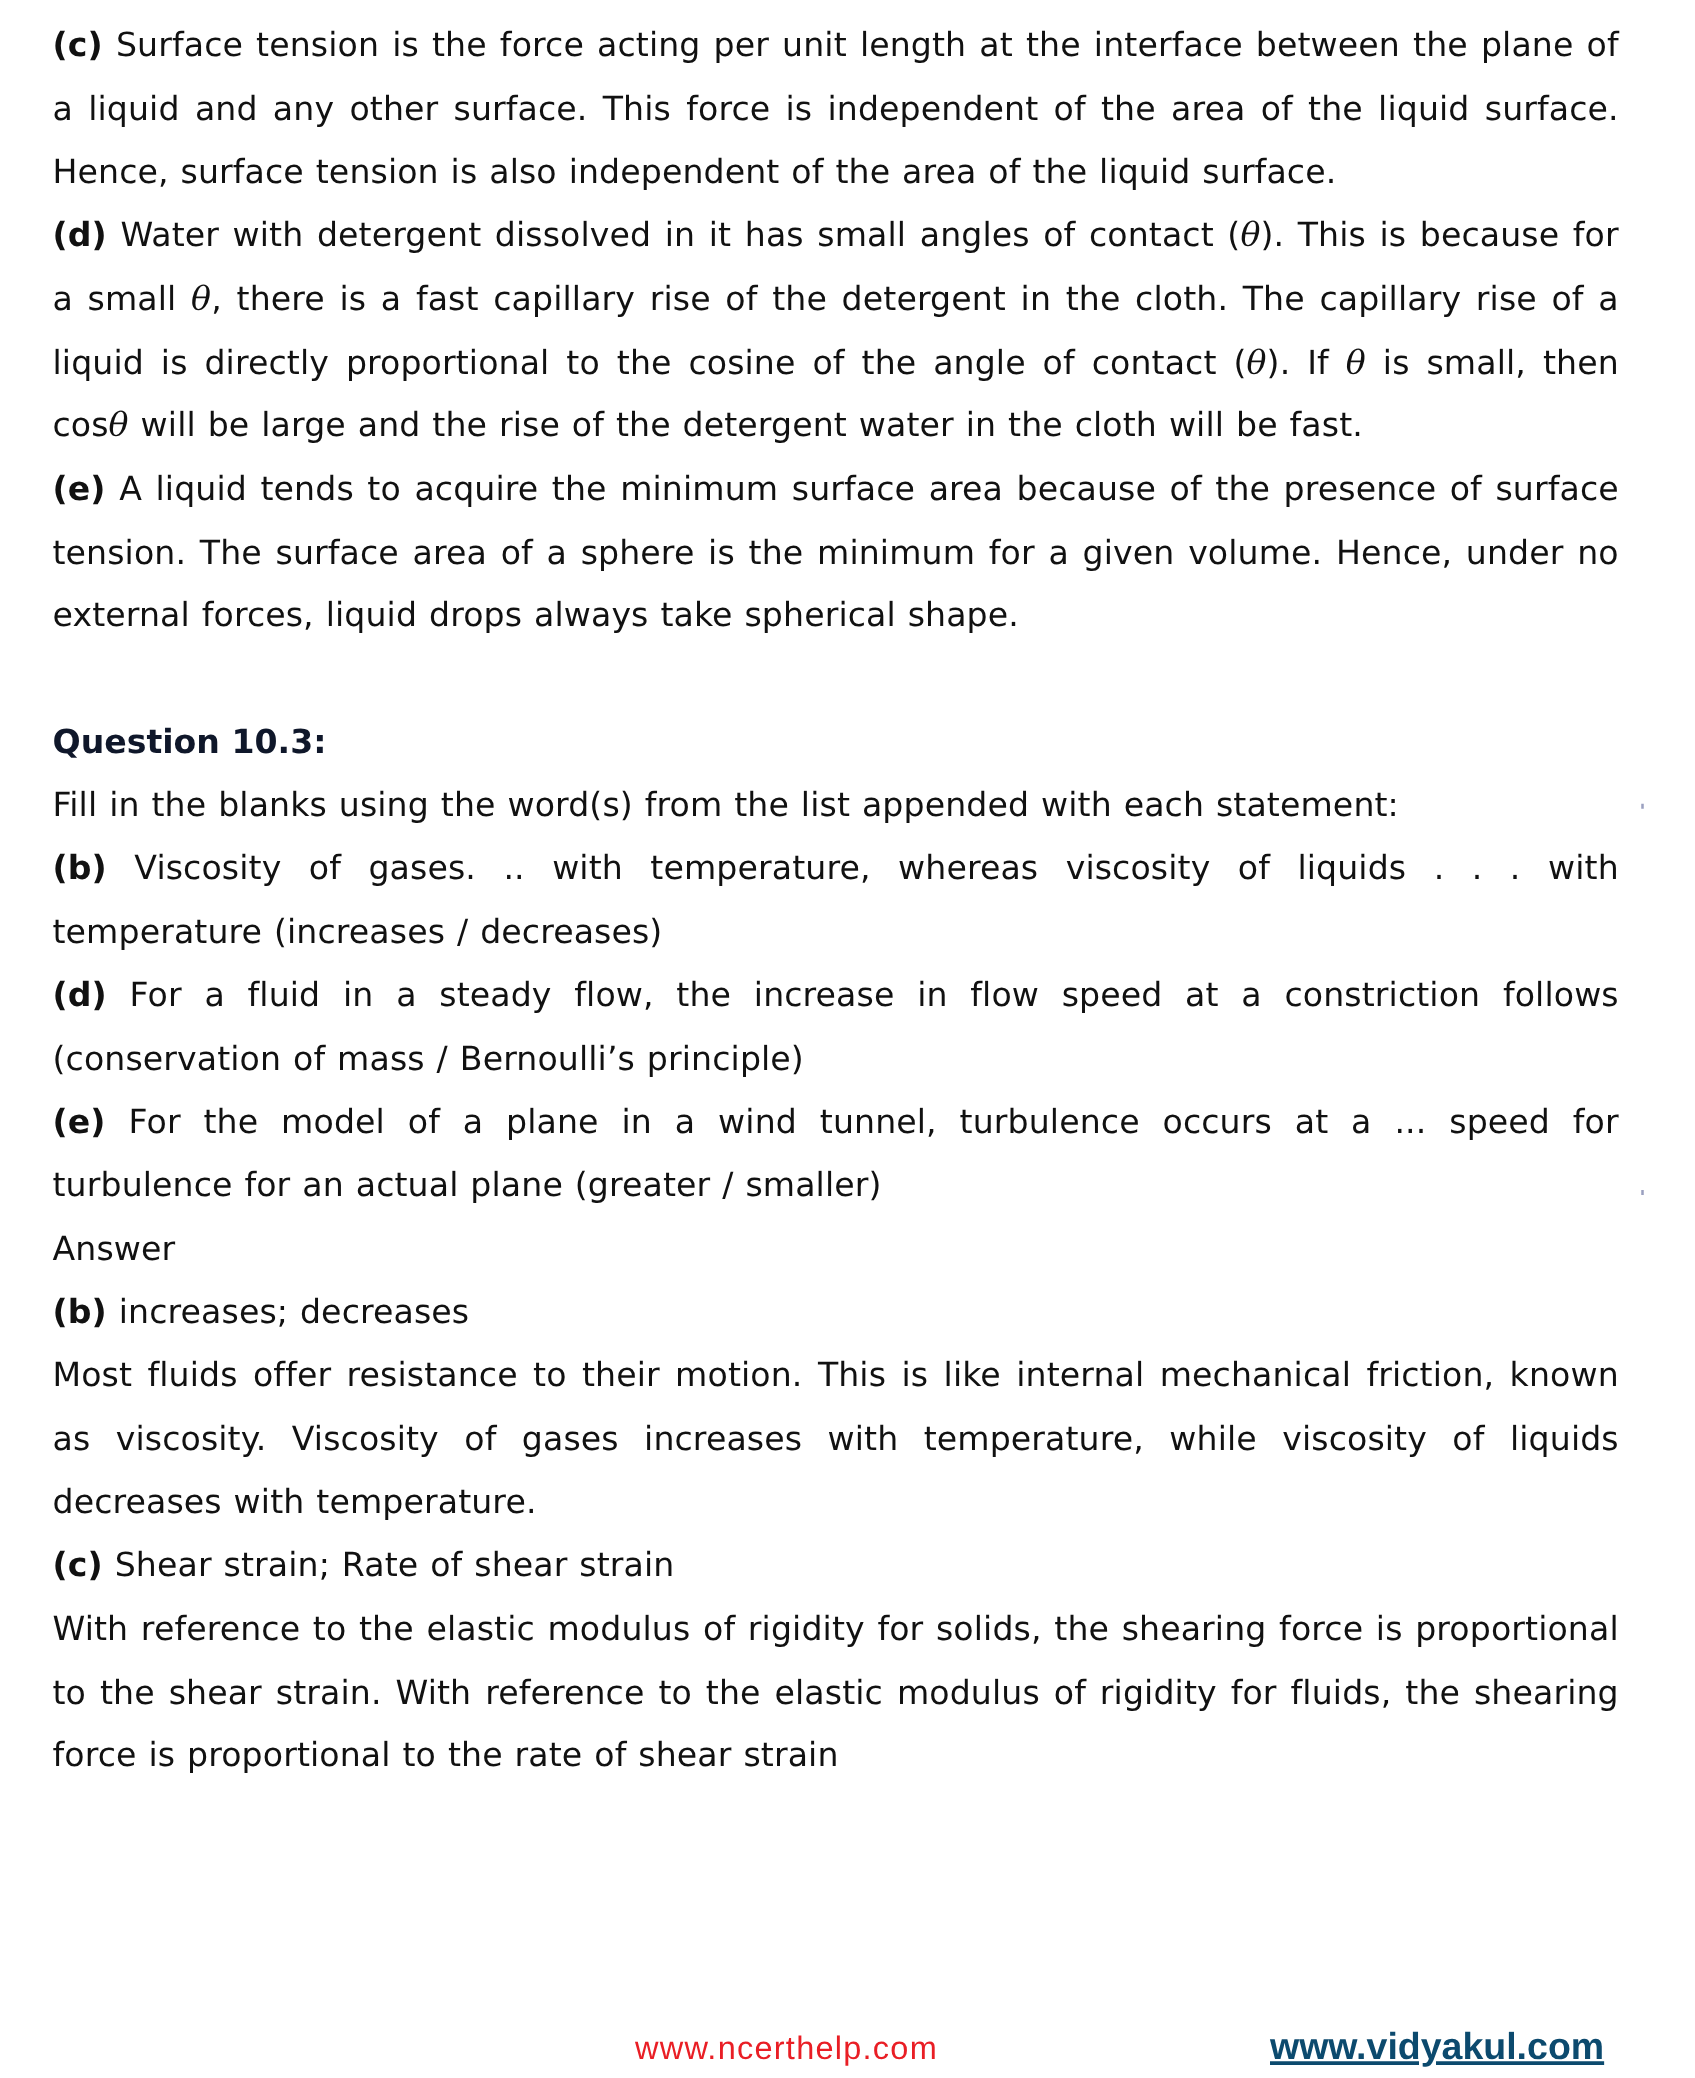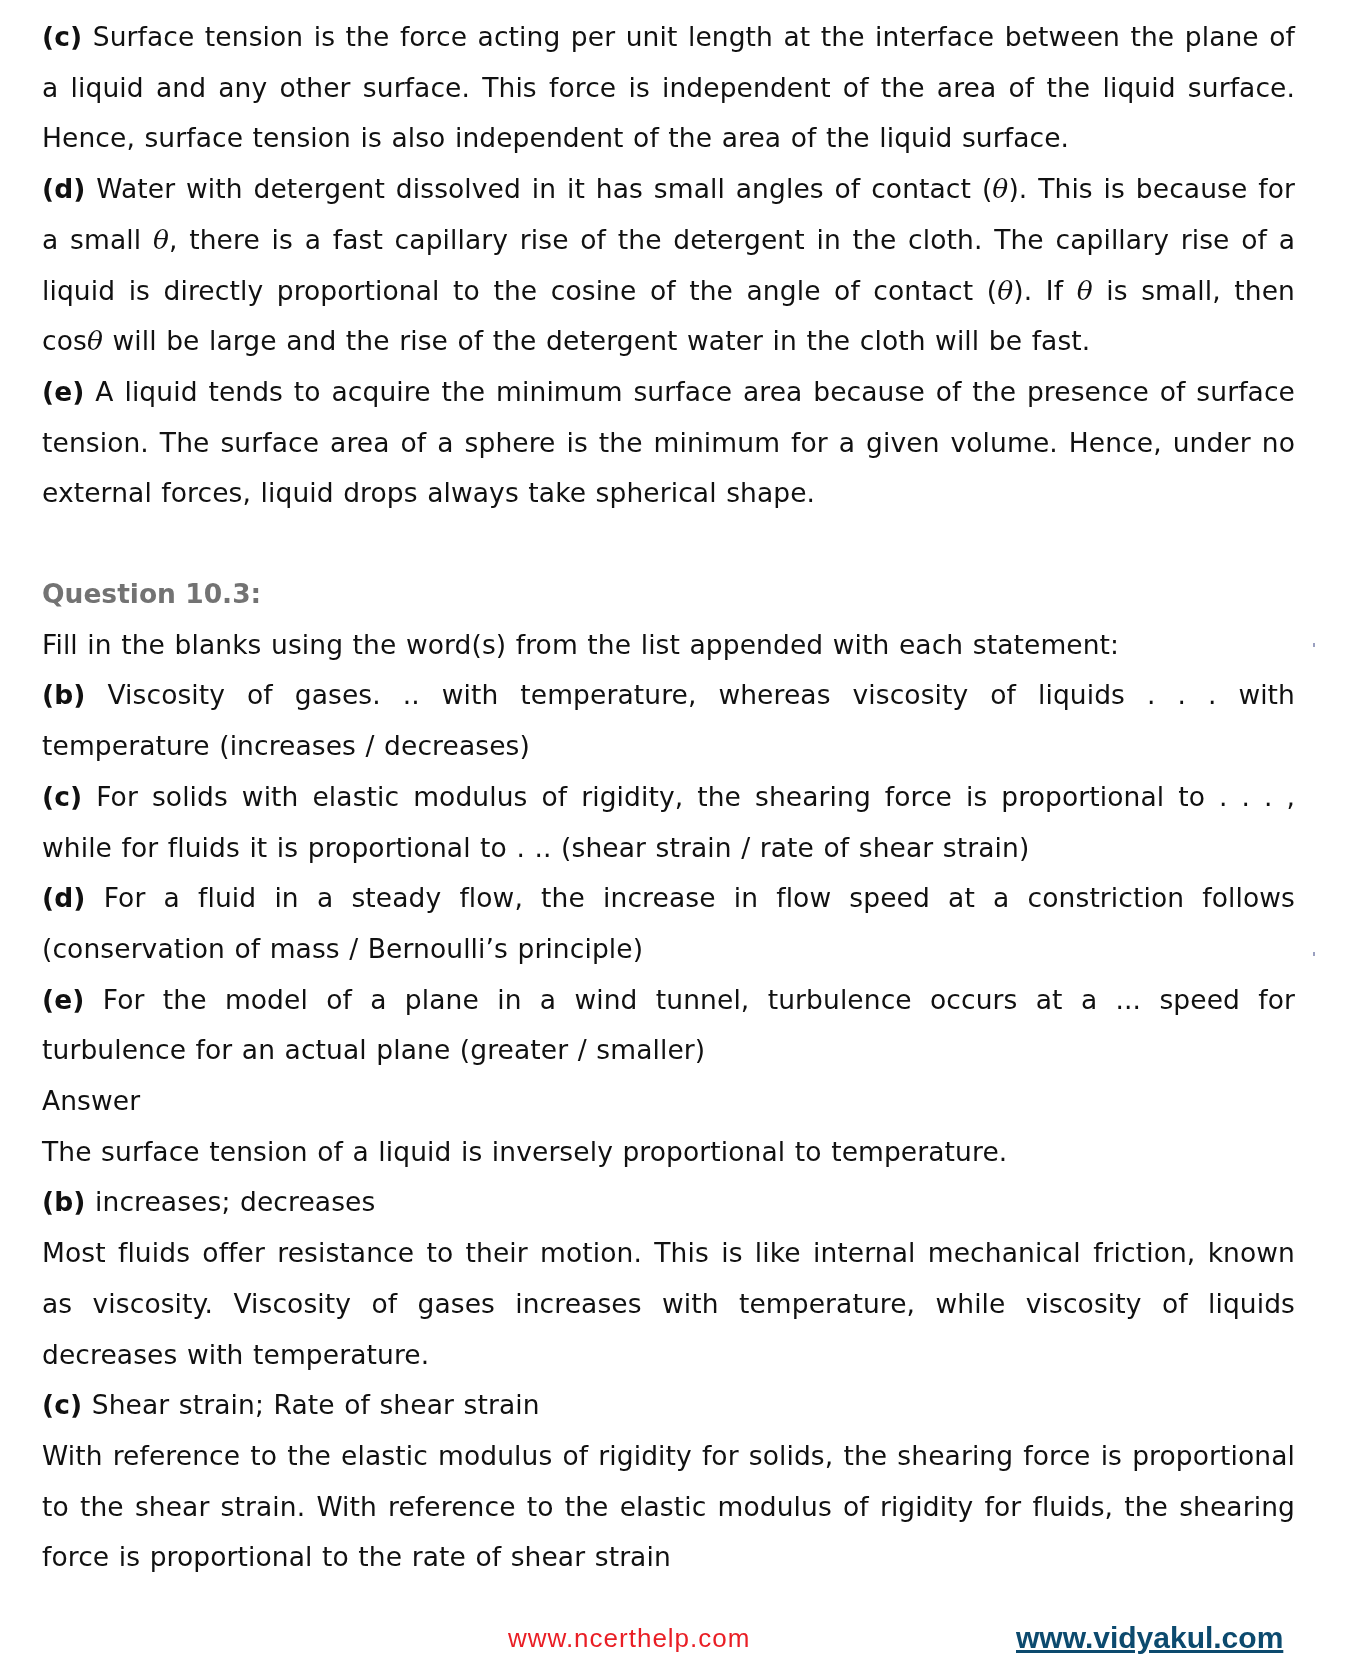--- a/index.html
+++ b/index.html
@@ -36,21 +36,21 @@
     .lbl {
       font-weight: bold;
     }
     .ind {
       padding-left: 10px;
     }
     .q-head {
       font-size: 26.5px;
       line-height: 50.7px;
       font-weight: bold;
-      color: #737373;
+      color: #0f172a;
       margin: 0;
       margin-top: 50px;
     }
     .theta {
       font-family: "DejaVu Serif", serif;
       font-style: italic;
     }
     .wm-ncert {
       position: absolute;
       left: 508px;
@@ -89,27 +89,25 @@
 
   <p class="p"><span class="lbl">(d)</span><span> Water with detergent dissolved in it has small angles of contact (</span><span class="theta">θ</span><span>). This is because for a small </span><span class="theta">θ</span><span>, there is a fast capillary rise of the detergent in the cloth. The capillary rise of a liquid is directly proportional to the cosine of the angle of contact (</span><span class="theta">θ</span><span>). If </span><span class="theta">θ</span><span> is small, then cos</span><span class="theta">θ</span><span> will be large and the rise of the detergent water in the cloth will be fast.</span></p>
 
   <p class="p"><span class="lbl">(e)</span><span> A liquid tends to acquire the minimum surface area because of the presence of surface tension. The surface area of a sphere is the minimum for a given volume. Hence, under no external forces, liquid drops always take spherical shape.</span></p>
 
   <p class="q-head">Question 10.3:</p>
 
   <p class="p single">Fill in the blanks using the word(s) from the list appended with each statement:</p>
 
   <p class="p"><span class="lbl">(b)</span><span> Viscosity of gases. .. with temperature, whereas viscosity of liquids . . . with temperature (increases / decreases)</span></p>
-  <p class="p"><span class="lbl">(c)</span><span> For solids with elastic modulus of rigidity, the shearing force is proportional to . . . , while for fluids it is proportional to . .. (shear strain / rate of shear strain)</span></p>
   <p class="p"><span class="lbl">(d)</span><span> For a fluid in a steady flow, the increase in flow speed at a constriction follows (conservation of mass / Bernoulli’s principle)</span></p>
   <p class="p"><span class="lbl">(e)</span><span> For the model of a plane in a wind tunnel, turbulence occurs at a ... speed for turbulence for an actual plane (greater / smaller)</span></p>
 
   <p class="p single">Answer</p>
 
-  <p class="p single">The surface tension of a liquid is inversely proportional to temperature.</p>
 
   <p class="p single"><span class="lbl">(b)</span><span> increases; decreases</span></p>
   <p class="p">Most fluids offer resistance to their motion. This is like internal mechanical friction, known as viscosity. Viscosity of gases increases with temperature, while viscosity of liquids decreases with temperature.</p>
 
   <p class="p single"><span class="lbl">(c)</span><span> Shear strain; Rate of shear strain</span></p>
   <p class="p">With reference to the elastic modulus of rigidity for solids, the shearing force is proportional to the shear strain. With reference to the elastic modulus of rigidity for fluids, the shearing force is proportional to the rate of shear strain</p>
 </div>
 
 <div class="stray-dot" style="left:1313px; top:643px;"></div>
 <div class="stray-dot" style="left:1313px; top:952px;"></div>

